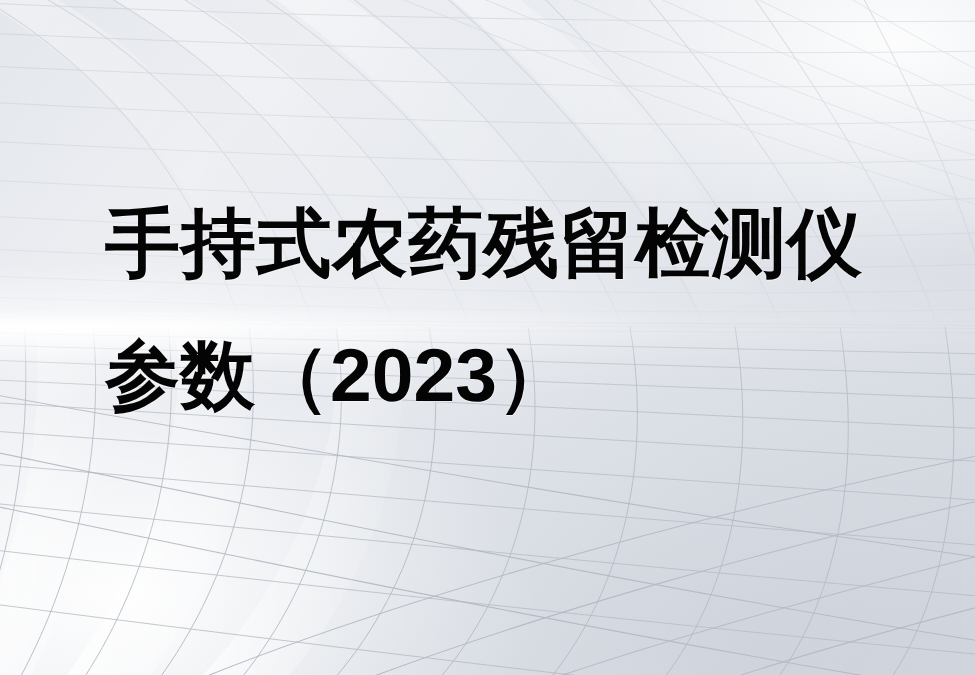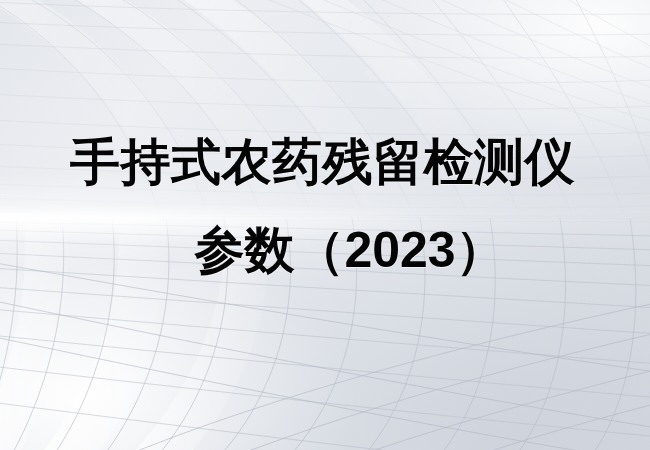--- a/index.html
+++ b/index.html
@@ -77,21 +77,20 @@
     line-height: 88px;
     letter-spacing: 0.5px;
     white-space: nowrap;
     text-shadow:
       0 1px 0 rgba(255,255,255,0.55),
       1px 0 0 rgba(255,255,255,0.25);
   }
 
   .title-line-2 {
     letter-spacing: 0px;
-    text-align: center;
   }
 </style>
 </head>
 <body>
 
 <div id="banner">
 
   <div class="bg-layer bg-base"></div>
 
   <div class="bg-layer bg-mesh">

